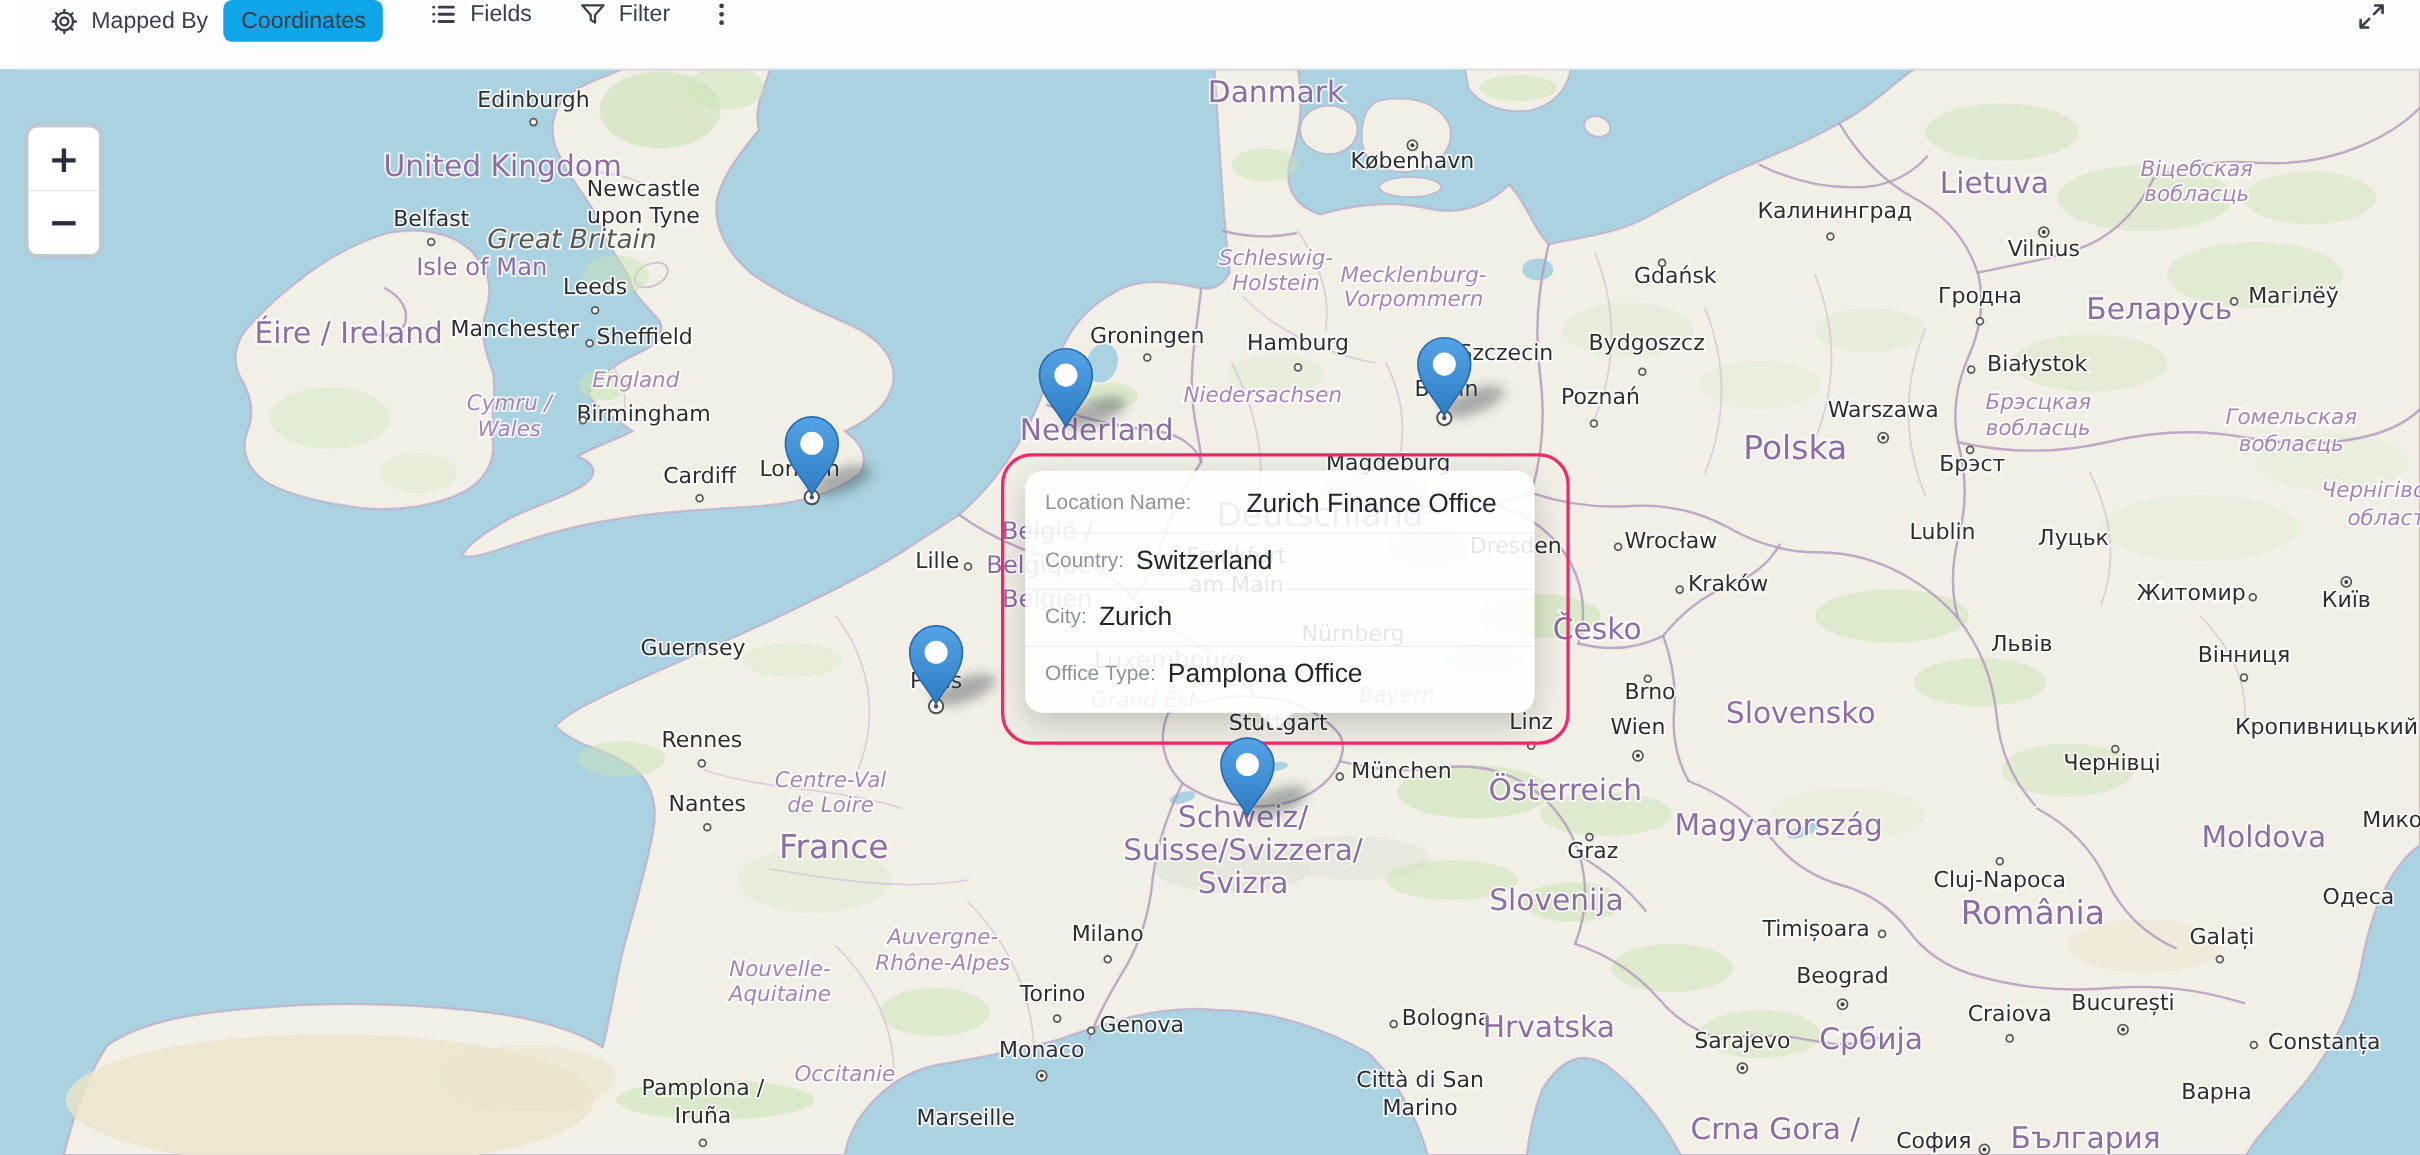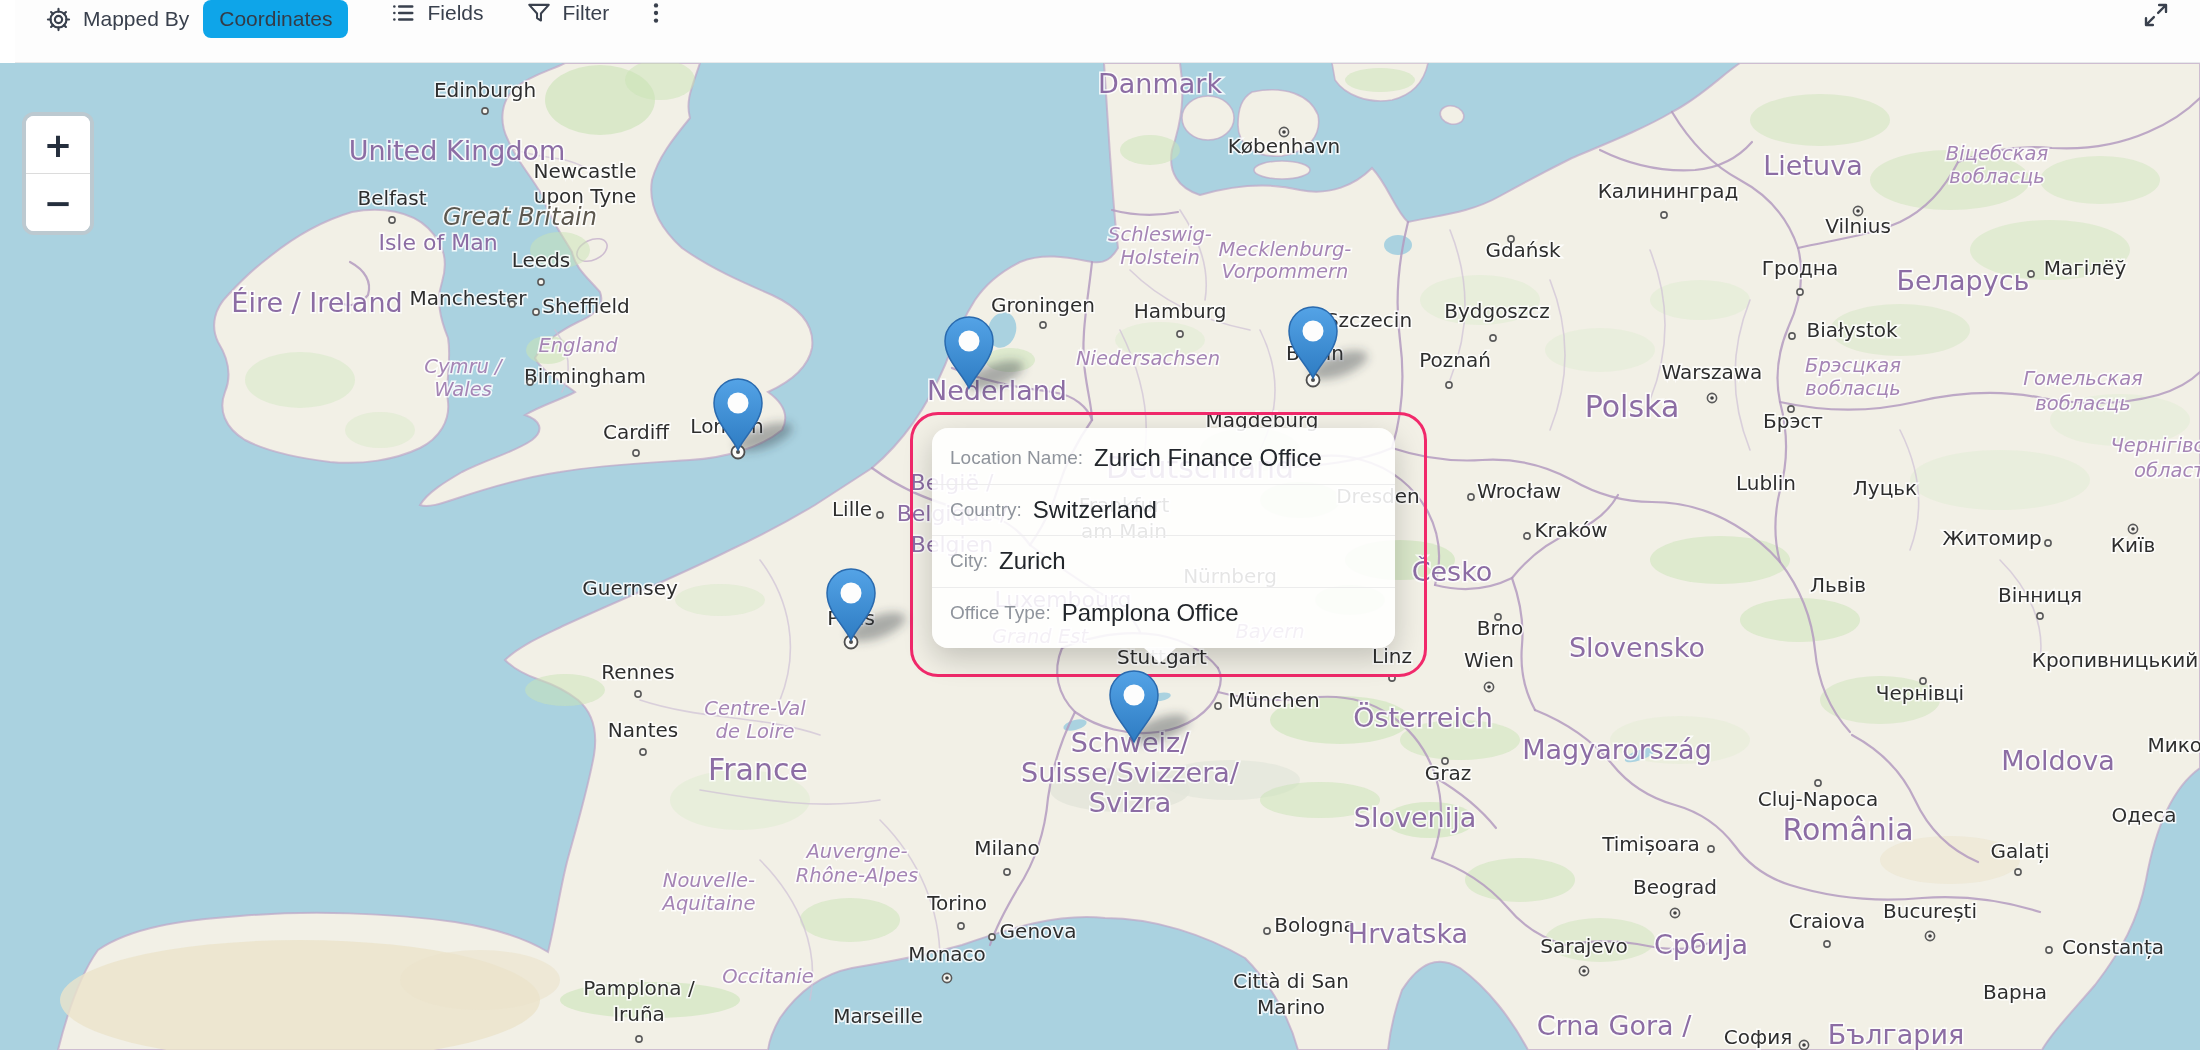--- a/index.html
+++ b/index.html
@@ -54,21 +54,21 @@
   .zdiv{height:1px;background:#dcdcdc;}
 
   
   .red-box{position:absolute;left:910px;top:349px;width:511px;height:259px;
     border:3px solid #f1296b;border-radius:28px;z-index:8;pointer-events:none;}
   .popup{position:absolute;left:932px;top:365px;width:463px;height:220px;
     background:rgba(255,255,255,.88);border-radius:16px;box-shadow:0 10px 30px rgba(0,0,0,.2);z-index:9;}
   .popup::after{content:"";position:absolute;left:211px;bottom:-15px;width:0;height:0;
     border-left:17px solid transparent;border-right:17px solid transparent;border-top:16px solid rgba(255,255,255,.92);}
   .prow{height:51.5px;display:flex;align-items:center;padding:0 14px 0 18px;box-sizing:border-box;border-bottom:1px solid #ececec;}
-  .prow:first-child{margin-top:5px;} .prow:last-child{border-bottom:none;}
+  .prow:first-child{margin-top:5px;gap:39px;} .prow:last-child{border-bottom:none;}
   .plabel{color:#8f949c;font-size:19px;white-space:nowrap;}
   .pvalue{color:#22262b;font-size:24px;margin-left:11px;white-space:nowrap;}
 
   svg.pins{z-index:12;pointer-events:none;}
   svg.pins g{pointer-events:auto;cursor:pointer;}
 </style>
 </head>
 <body>
 
 <div class="toolbar">

